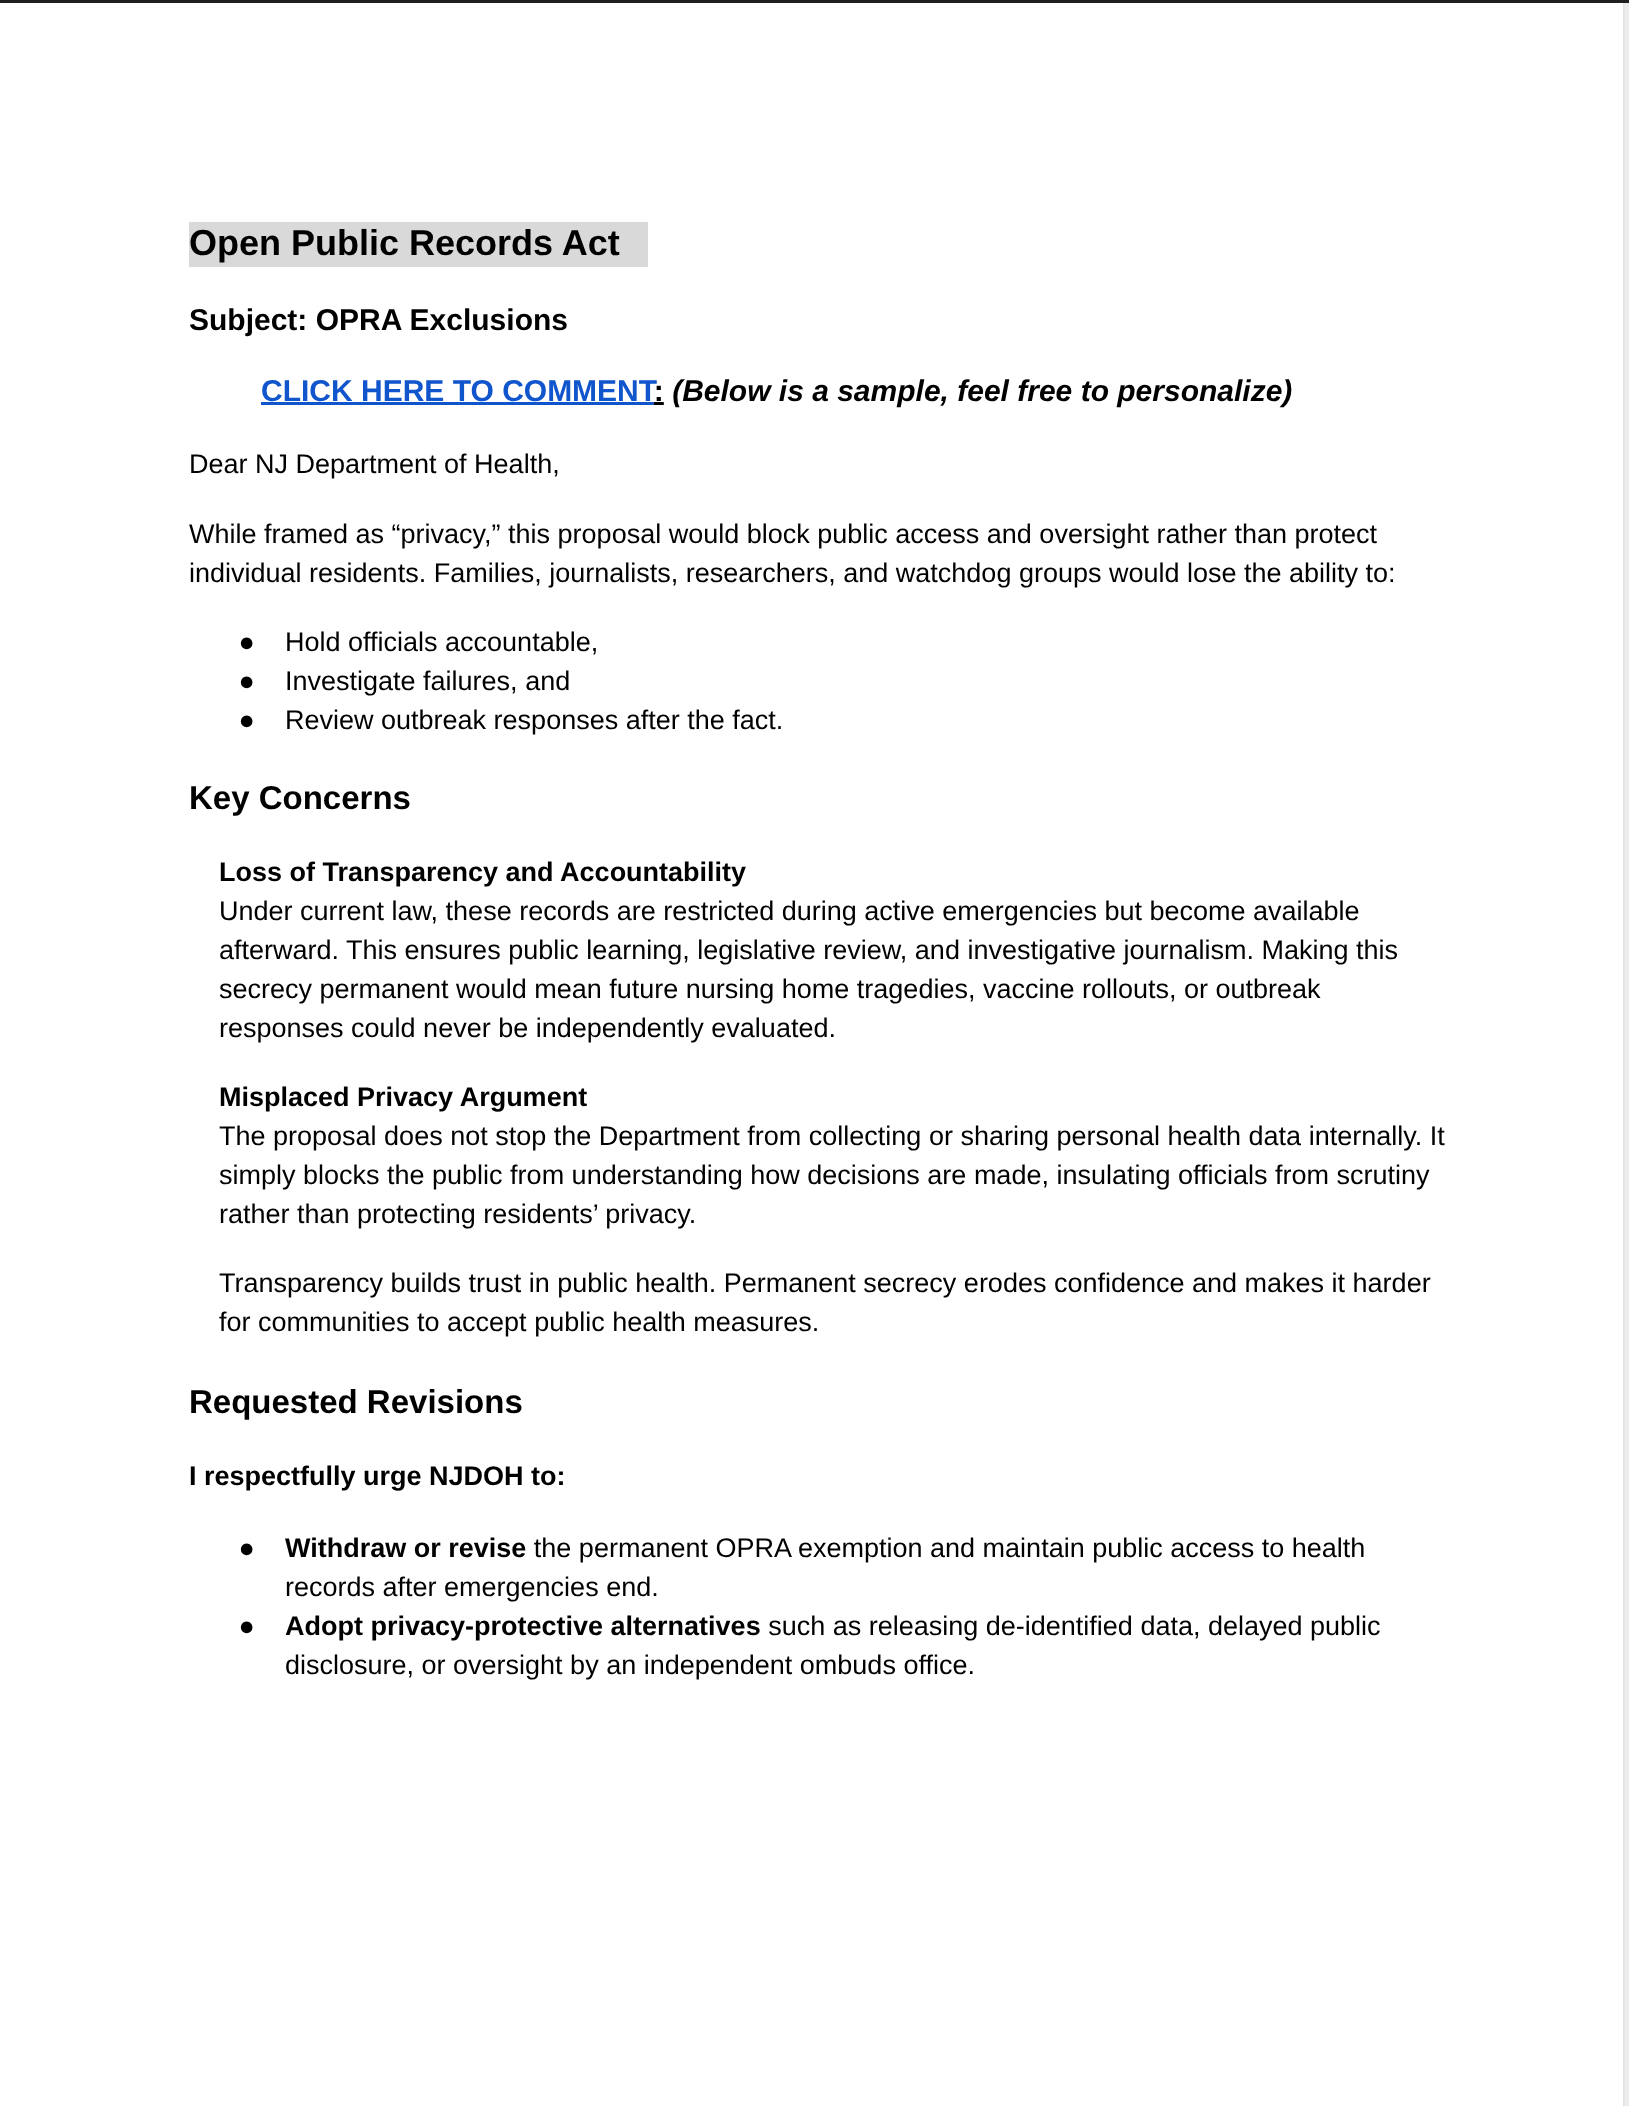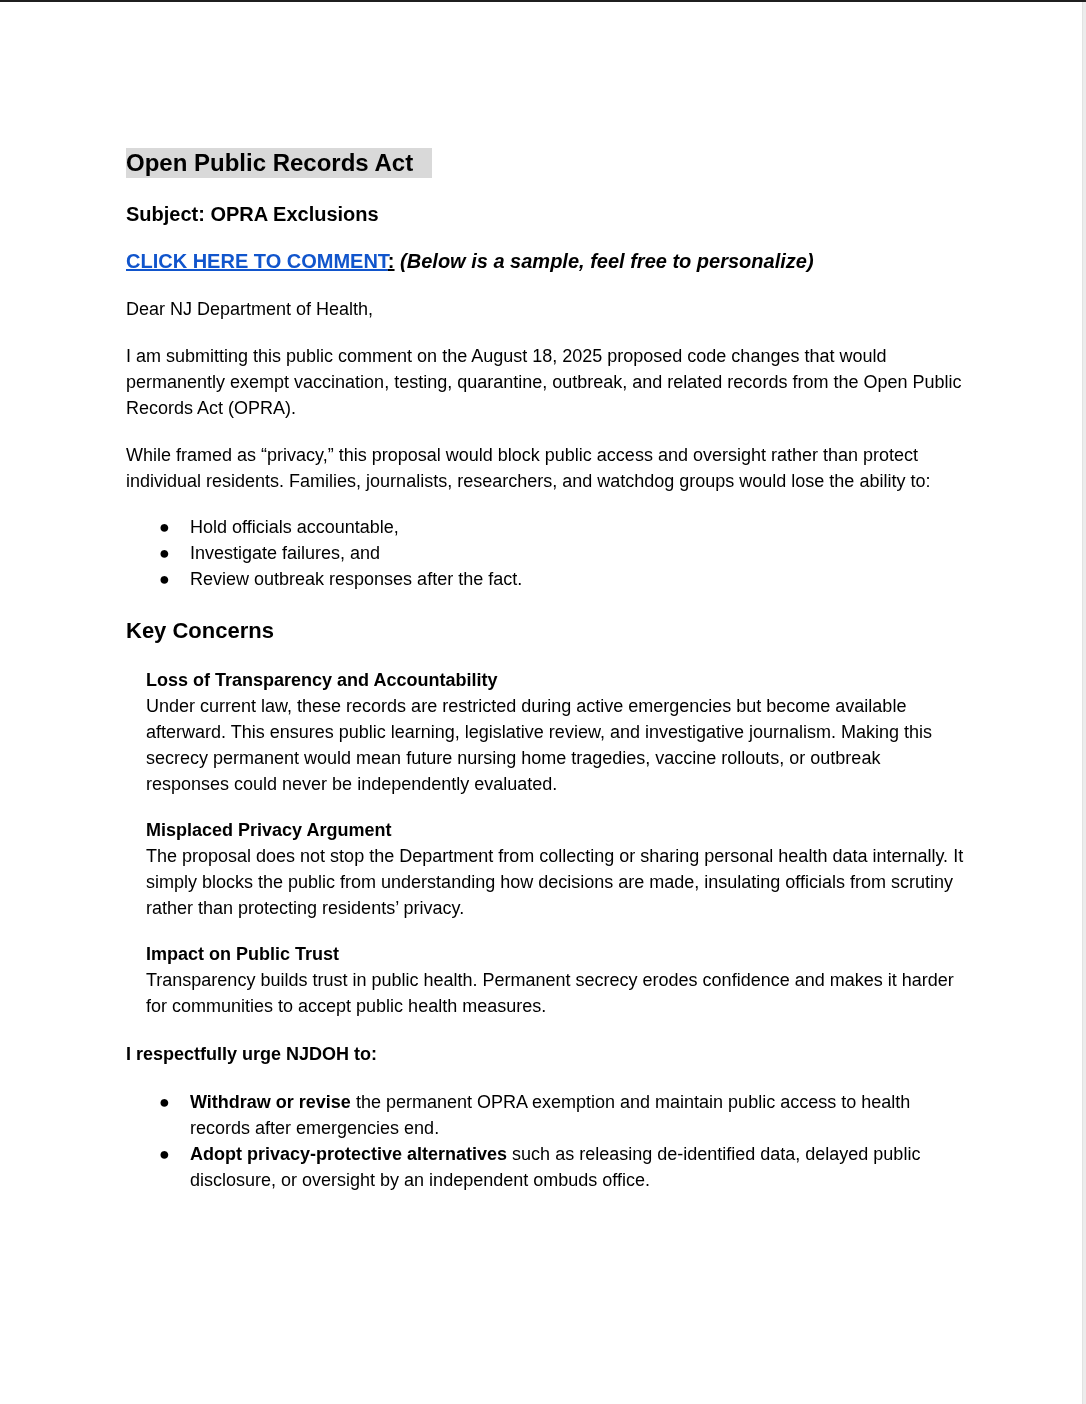--- a/index.html
+++ b/index.html
@@ -7,21 +7,21 @@
     width: 1086px; height: 1404px; overflow: hidden;
     background: #ffffff; position: relative;
     font-family: "Liberation Sans", sans-serif; color: #000;
   }
   .top-border { position: absolute; left: 0; top: 0; width: 1086px; height: 2px; background: #1f1f1f; }
   .right-edge { position: absolute; right: 0; top: 2px; width: 3px; height: 1402px; background: #ececec; border-left: 1px solid #e2e2e2; }
   .page { position: absolute; left: 126px; top: 148px; width: 840px; }
   .title { display: inline-block; font-size: 24px; font-weight: bold; background: #d9d9d9; line-height: 30px; margin: 0; padding: 0 19px 0 0; }
   .subject { font-size: 20px; font-weight: bold; margin: 25px 0 0 0; line-height: 22px; }
   .cta { font-size: 20px; margin: 23px 0 0 0; line-height: 26px; font-weight: bold; }
-  .cta a { color: #1155cc; text-decoration: underline; }
+  .cta a { color: #1155cc; text-decoration: underline; margin-left: 48px; }
   .cta .colon { text-decoration: underline; }
   .cta em { font-style: italic; }
   p { font-size: 18px; line-height: 26px; margin: 0; }
   .p-greeting { margin-top: 22px; }
   .p-block { margin-top: 21px; }
   ul.bullets { list-style: none; margin: 20px 0 0 0; padding: 0; }
   ul.bullets li { position: relative; padding-left: 64px; font-size: 18px; line-height: 26px; }
   ul.bullets li .dot { position: absolute; left: 33px; top: 0; font-size: 18px; }
   h2 { font-size: 22px; font-weight: bold; margin: 24px 0 0 0; line-height: 28px; }
   .concern { margin-top: 20px; margin-left: 20px; }
@@ -43,43 +43,42 @@
 <div class="page">
   <h1 class="title">Open Public Records Act</h1>
   <div class="subject">Subject: OPRA Exclusions</div>
 
   <div class="cta">
     <a>CLICK HERE TO COMMENT</a><span class="colon">:</span>
     <em>(Below is a sample, feel free to personalize)</em>
   </div>
 
   <p class="p-greeting">Dear NJ Department of Health,</p>
-  <p class="p-block">I am submitting this public comment on the August 18, 2025 proposed code changes that would permanently exempt vaccination, testing, quarantine, outbreak, and related records from the Open Public Records Act (OPRA).</p>
   <p class="p-block">While framed as “privacy,” this proposal would block public access and oversight rather than protect individual residents. Families, journalists, researchers, and watchdog groups would lose the ability to:</p>
 
   <ul class="bullets">
     <li><span class="dot">●</span><span>Hold officials accountable,</span></li>
     <li><span class="dot">●</span><span>Investigate failures, and</span></li>
     <li><span class="dot">●</span><span>Review outbreak responses after the fact.</span></li>
   </ul>
 
   <h2 class="h-concerns">Key Concerns</h2>
 
   <div class="concern first-concern">
     <div class="ch">Loss of Transparency and Accountability</div>
     <div class="cb"> Under current law, these records are restricted during active emergencies but become available afterward. This ensures public learning, legislative review, and investigative journalism. Making this secrecy permanent would mean future nursing home tragedies, vaccine rollouts, or outbreak responses could never be independently evaluated.</div>
   </div>
   <div class="concern">
     <div class="ch">Misplaced Privacy Argument</div>
     <div class="cb"> The proposal does not stop the Department from collecting or sharing personal health data internally. It simply blocks the public from understanding how decisions are made, insulating officials from scrutiny rather than protecting residents’ privacy.</div>
   </div>
   <div class="concern">
-    <div class="ch">Impact on Public Trust</div>
     <div class="cb"> Transparency builds trust in public health. Permanent secrecy erodes confidence and makes it harder for communities to accept public health measures.</div>
   </div>
 
+  <h2 class="h-revisions">Requested Revisions</h2>
   <p class="urge">I respectfully urge NJDOH to:</p>
 
   <ul class="bullets revs">
     <li><span class="dot">●</span><b>Withdraw or revise</b><span> the permanent OPRA exemption and maintain public access to health records after emergencies end.</span></li>
     <li><span class="dot">●</span><b>Adopt privacy-protective alternatives</b><span> such as releasing de-identified data, delayed public disclosure, or oversight by an independent ombuds office.</span></li>
   </ul>
 </div>
 
 </body></html>

